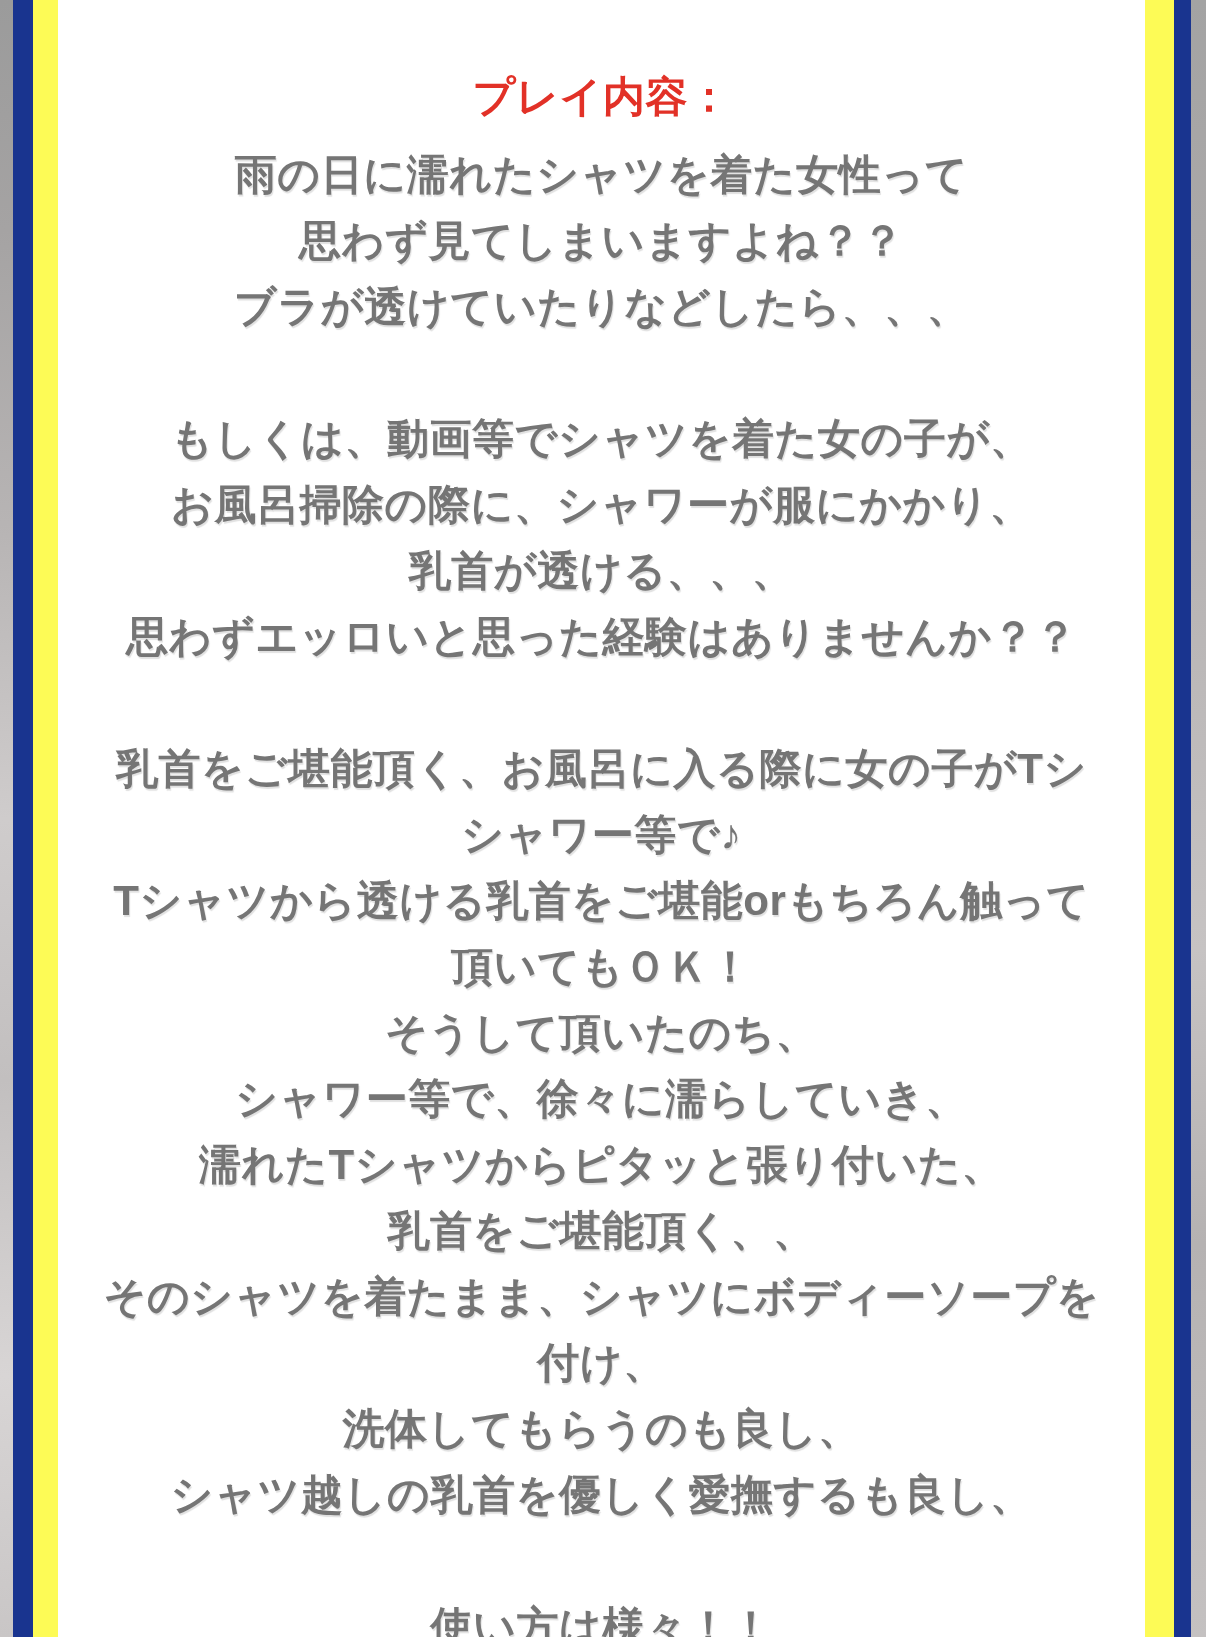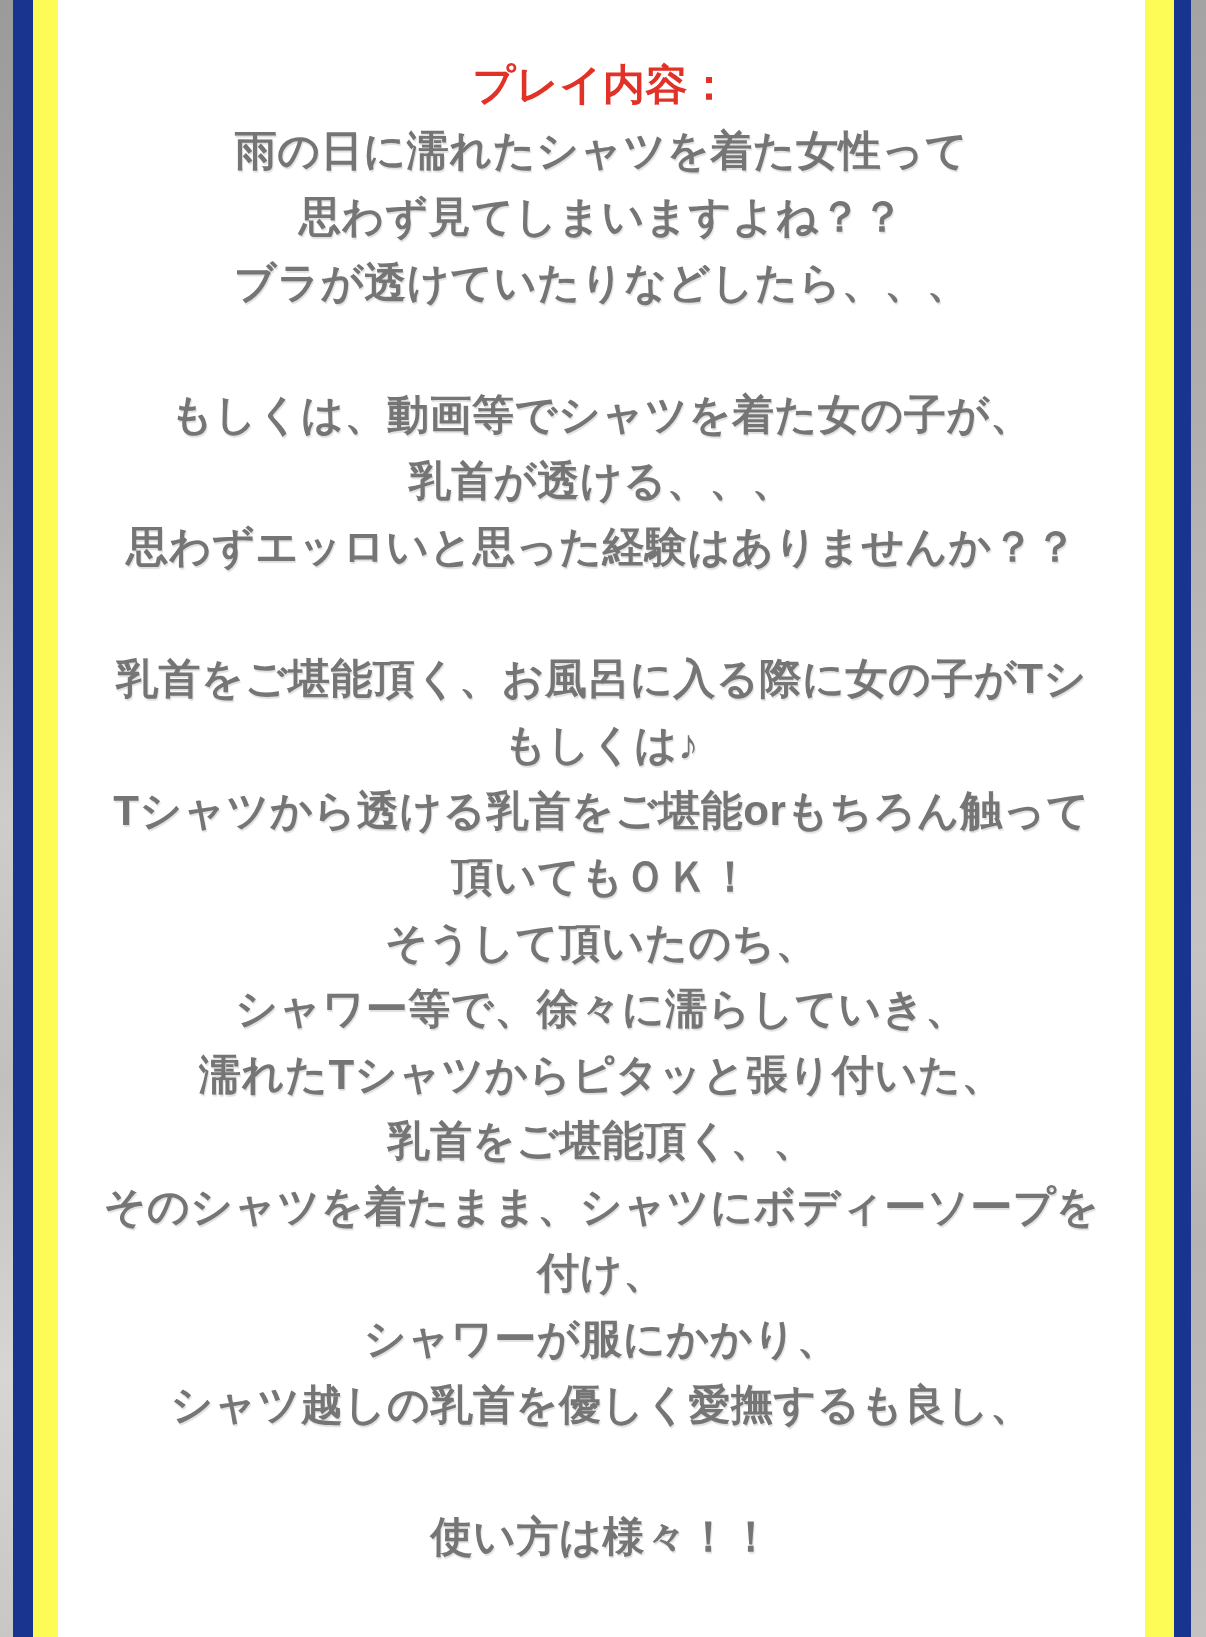--- a/index.html
+++ b/index.html
@@ -37,21 +37,21 @@
     padding-top:52px;
     text-align:center;
     color:var(--text-gray);
     font-size:42px;
     line-height:66px;
     font-weight:bold;
     letter-spacing:0.5px;
     text-shadow:1px 2px 1px rgba(0,0,0,0.12);
   }
   .heading{
-    margin:0;
+    margin:12px;
     font-size:42px;
     line-height:66px;
     font-weight:bold;
     color:var(--heading-red);
     text-shadow:none;
   }
   .text-line{height:66px;white-space:nowrap;text-align:center;}
   .blank-line{height:66px;}
 </style>
 </head>
@@ -62,34 +62,35 @@
   <div class="strip border-blue"></div>
   <div class="strip border-yellow"></div>
   <main class="content">
     <h1 class="heading">プレイ内容：</h1>
     <div id="lines-container">
         <div class="text-line">雨の日に濡れたシャツを着た女性って</div>
         <div class="text-line">思わず見てしまいますよね？？</div>
         <div class="text-line">ブラが透けていたりなどしたら、、、</div>
         <div class="blank-line"></div>
         <div class="text-line">もしくは、動画等でシャツを着た女の子が、</div>
+        <div class="text-line">お風呂掃除の際に、シャワーが服にかかり、</div>
         <div class="text-line">乳首が透ける、、、</div>
         <div class="text-line">思わずエッロいと思った経験はありませんか？？</div>
         <div class="blank-line"></div>
         <div class="text-line">乳首をご堪能頂く、お風呂に入る際に女の子がTシ</div>
-        <div class="text-line">もしくは♪</div>
+        <div class="text-line">シャワー等で♪</div>
         <div class="text-line">Tシャツから透ける乳首をご堪能orもちろん触って</div>
         <div class="text-line">頂いてもＯＫ！</div>
         <div class="text-line">そうして頂いたのち、</div>
         <div class="text-line">シャワー等で、徐々に濡らしていき、</div>
         <div class="text-line">濡れたTシャツからピタッと張り付いた、</div>
         <div class="text-line">乳首をご堪能頂く、、</div>
         <div class="text-line">そのシャツを着たまま、シャツにボディーソープを</div>
         <div class="text-line">付け、</div>
-        <div class="text-line">シャワーが服にかかり、</div>
+        <div class="text-line">洗体してもらうのも良し、</div>
         <div class="text-line">シャツ越しの乳首を優しく愛撫するも良し、</div>
         <div class="blank-line"></div>
         <div class="text-line">使い方は様々！！</div>
       </div>
   </main>
   <div class="strip border-yellow-r"></div>
   <div class="strip border-blue-r"></div>
   <div class="strip edge-gray-right"></div>
 </div>
 

